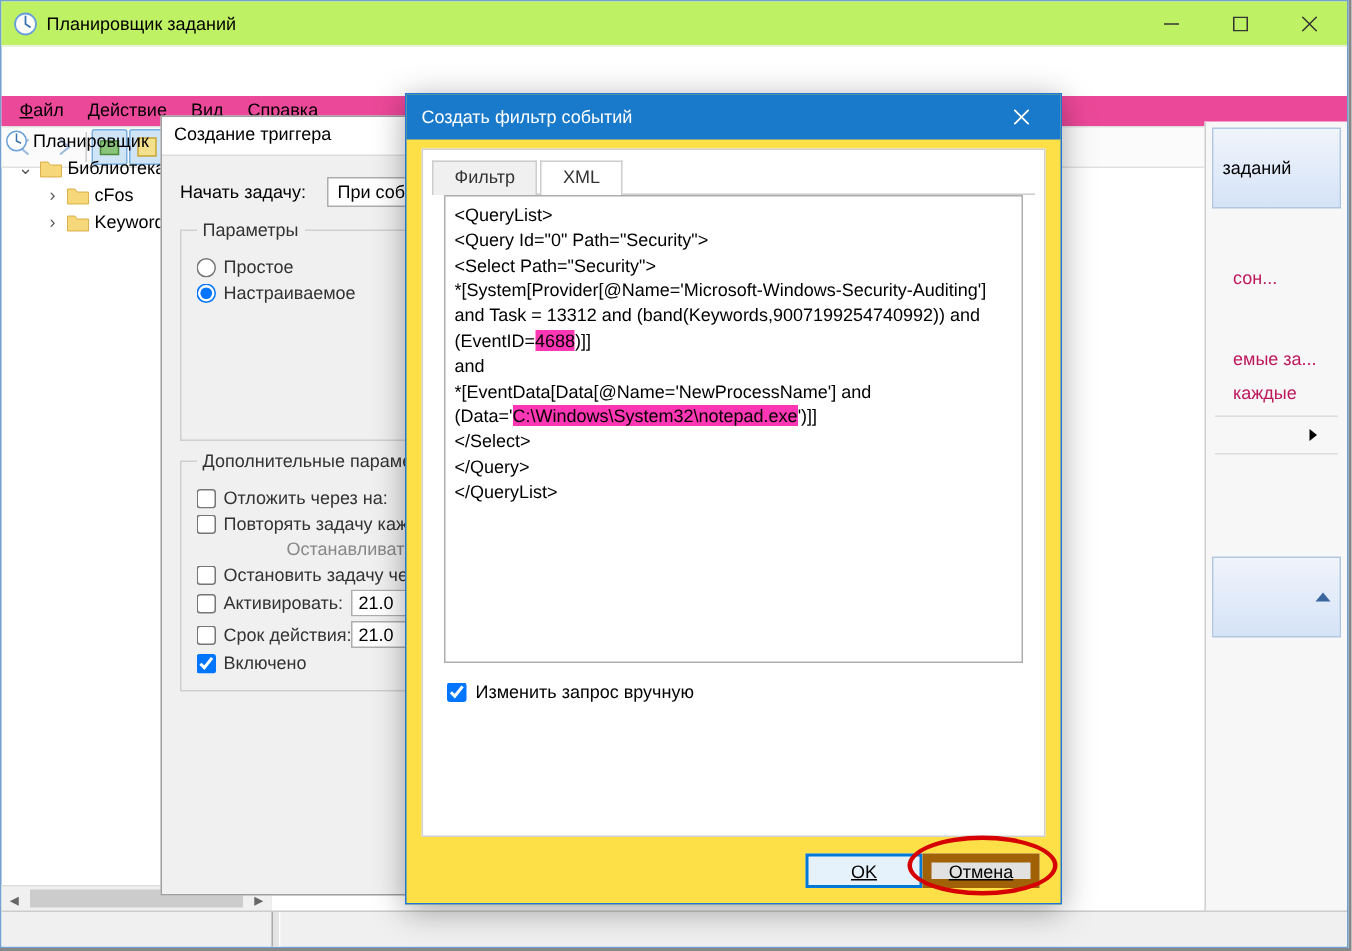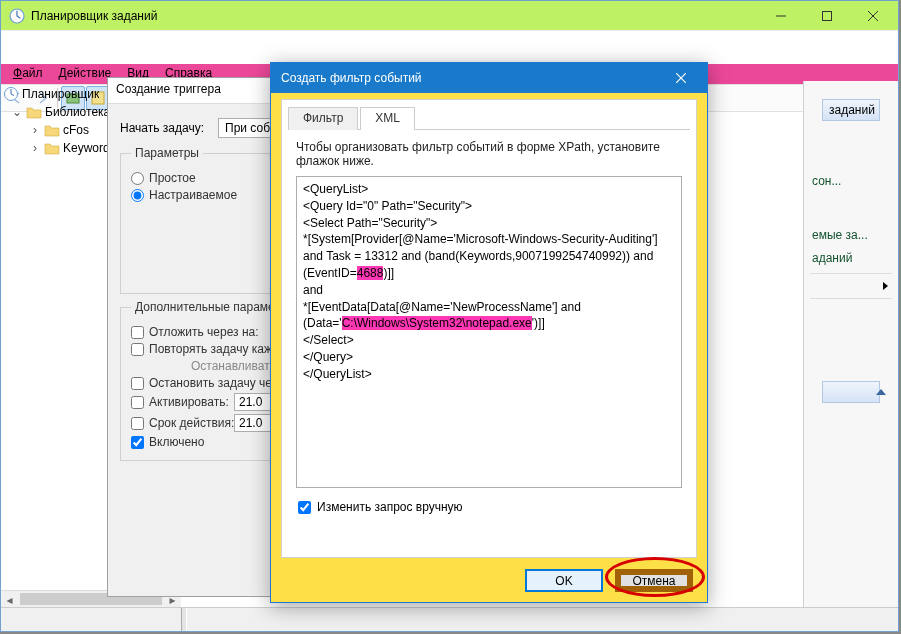--- a/index.html
+++ b/index.html
@@ -26,23 +26,23 @@
 .tree-panel { width:180px; border-right:1px solid #d0d0d0; padding:4px 0; overflow:hidden; }
 .tree-item { display:flex; align-items:center; height:18px; padding:0 2px; gap:3px; white-space:nowrap;}
 .tree-item .caret { width:12px; text-align:center; color:#555;}
 .tree-item .folder-icon { width:16px; height:14px;}
 .tree-panel .scrollbar-h { position:absolute; left:0; bottom:0; width:180px; height:17px; background:#f0f0f0; border-top:1px solid #ddd; display:flex; }
 .scrollbar-h .arrow{ width:17px; height:17px; display:flex; align-items:center; justify-content:center; color:#666;}
 .scrollbar-h .thumb{ flex:1; margin:2px; background:#ccc; }
 
 .middle-panel { flex:1; position:relative; }
 .actions-panel { width:95px; border-left:1px solid #d0d0d0; background:#f7f7f7; overflow:hidden; }
-.actions-header { background:linear-gradient(#f0f4fb,#d5e3f7); border:1px solid #b2c7e1; padding:3px 6px; margin:18px; display:flex; align-items:center; justify-content:space-between;gap:44px;}
+.actions-header { background:linear-gradient(#f0f4fb,#d5e3f7); border:1px solid #b2c7e1; padding:19px 6px; margin:4px; display:flex; align-items:center; justify-content:space-between;gap:44px;}
 .actions-header .tri{ width:0;height:0;border-left:5px solid transparent;border-right:5px solid transparent;border-bottom:6px solid #3a67a0;}
-.action-link{ padding:4px 6px; margin:1px 2px; display:flex; align-items:center; gap:4px; color:#14532d; white-space:nowrap; overflow:hidden;}
+.action-link{ padding:4px 6px; margin:1px 12px; display:flex; align-items:center; gap:4px; color:#be185d; white-space:nowrap; overflow:hidden;}
 .action-link .tri-r{ width:0;height:0;border-top:4px solid transparent;border-bottom:4px solid transparent;border-left:5px solid #000; margin-left:auto; margin-right:2px;}
 .action-sep{ height:1px; background:#ddd; margin:4px 6px;}
 
 .statusbar { position:absolute; left:0; right:0; bottom:0; height:24px; background:#f0f0f0; border-top:1px solid #ccc; display:flex; align-items:center;}
 .statusbar .sb-sep { width:6px; height:100%; background:#e4e4e4; margin-left:180px; border-left:1px solid #aaa; border-right:1px solid #fff; }
 
 
 .trigger-dialog { position:absolute; left:107px; top:77px; width:550px; height:520px; background:#f0f0f0; border:1px solid #a0a0a0; }
 .trigger-dialog .dlg-title { background:#fff; height:26px; padding:4px 8px; color:#000; border-bottom:1px solid #ddd;}
 .trigger-dialog .body { padding:8px 12px; }
@@ -62,21 +62,21 @@
 .filter-title .t-text{ flex:1;}
 .filter-title .xbtn{ width:45px; height:30px; display:flex; align-items:center; justify-content:center; color:#fff;}
 .filter-body{ position:absolute; left:10px; top:36px; right:10px; bottom:44px; background:#fff; border:1px solid #d0d0d0;}
 .tabs{ display:flex; height:24px; border-bottom:1px solid #ccc; margin:6px 6px 0 6px; }
 .tab{ padding:3px 14px; border:1px solid #ccc; border-bottom:none; background:#f0f0f0; margin-right:2px; position:relative; top:1px; color:#333;}
 .tab.active{ background:#fff; }
 .desc{ padding:10px 14px 8px 14px; color:#222;}
 .xml-area{ margin:0 14px; width:calc(100% - 28px); height:312px; border:1px solid #adadad; background:#fff; font-family:inherit; font-size:12px; resize:none; padding:4px 6px; line-height:1.4; outline:none; position:relative; white-space:pre-wrap; overflow:auto;}
 .hl{ background:#ff37b4; color:#000;}
 .edit-cb{ display:flex; align-items:flex-end; gap:6px; margin:12px 16px;}
-.filter-buttons{ position:absolute; bottom:10px; right:14px; display:flex; gap:12px;}
+.filter-buttons{ position:absolute; bottom:10px; right:14px; display:flex; gap:0;text-decoration:underline;}
 .btn{ width:78px; height:23px; background:#e1e1e1; border:6px solid #a16207; display:flex; align-items:center; justify-content:center; color:#000;}
 .btn.primary{ border:2px solid #0078d7; background:#e5f1fb;}
 .red-ring{ position:absolute; width:100px; height:40px; border:3px solid #d60000; border-radius:50%; pointer-events:none; left:605px; top:557px; z-index:20;}
 
 .folder-svg{fill:#f6d87a; stroke:#cf9d2a; stroke-width:0.5;}
 </style>
 </head>
 <body>
 
 <div class="main-window">
@@ -194,21 +194,21 @@
       </div>
       <div style="height:30px"></div>
       <div class="action-link">
           <span>сон...</span>
         </div>
       <div style="height:30px"></div>
       <div class="action-link">
           <span>емые за...</span>
         </div>
       <div class="action-link">
-          <span>аданий</span>
+          <span>каждые</span>
         </div>
       <div class="action-sep"></div>
       <div class="action-link">
           <span class="tri-r"></span>
         </div>
       <div class="action-sep"></div>
       <div style="height:60px"></div>
       <div class="actions-header">
           <span>&nbsp;</span>
           <span class="tri"></span>
@@ -282,21 +282,20 @@
         <svg width="10" height="10">
           <path d="M0 0l10 10M10 0L0 10" stroke="#fff" stroke-width="1.2"></path>
         </svg>
       </div>
   </div>
   <div class="filter-body">
     <div class="tabs">
       <div class="tab">Фильтр</div>
       <div class="tab active">XML</div>
     </div>
-    <div class="desc">Чтобы организовать фильтр событий в форме XPath, установите флажок ниже.</div>
     <div class="xml-area" contenteditable="true" style=""><span>&lt;QueryList&gt;</span>
 <span>&lt;Query Id="0" Path="Security"&gt;</span>
 <span>&lt;Select Path="Security"&gt;</span>
 <span>*[System[Provider[@Name='Microsoft-Windows-Security-Auditing'] and Task = 13312 and (band(Keywords,9007199254740992)) and (EventID=</span><span class="hl">4688</span><span>)]]</span>
 <span>and</span>
 <span>*[EventData[Data[@Name='NewProcessName'] and (Data='</span><span class="hl">C:\Windows\System32\notepad.exe</span><span>')]]</span>
 <span>&lt;/Select&gt;</span>
 <span>&lt;/Query&gt;</span>
 <span>&lt;/QueryList&gt;</span></div>
     <div class="edit-cb">

